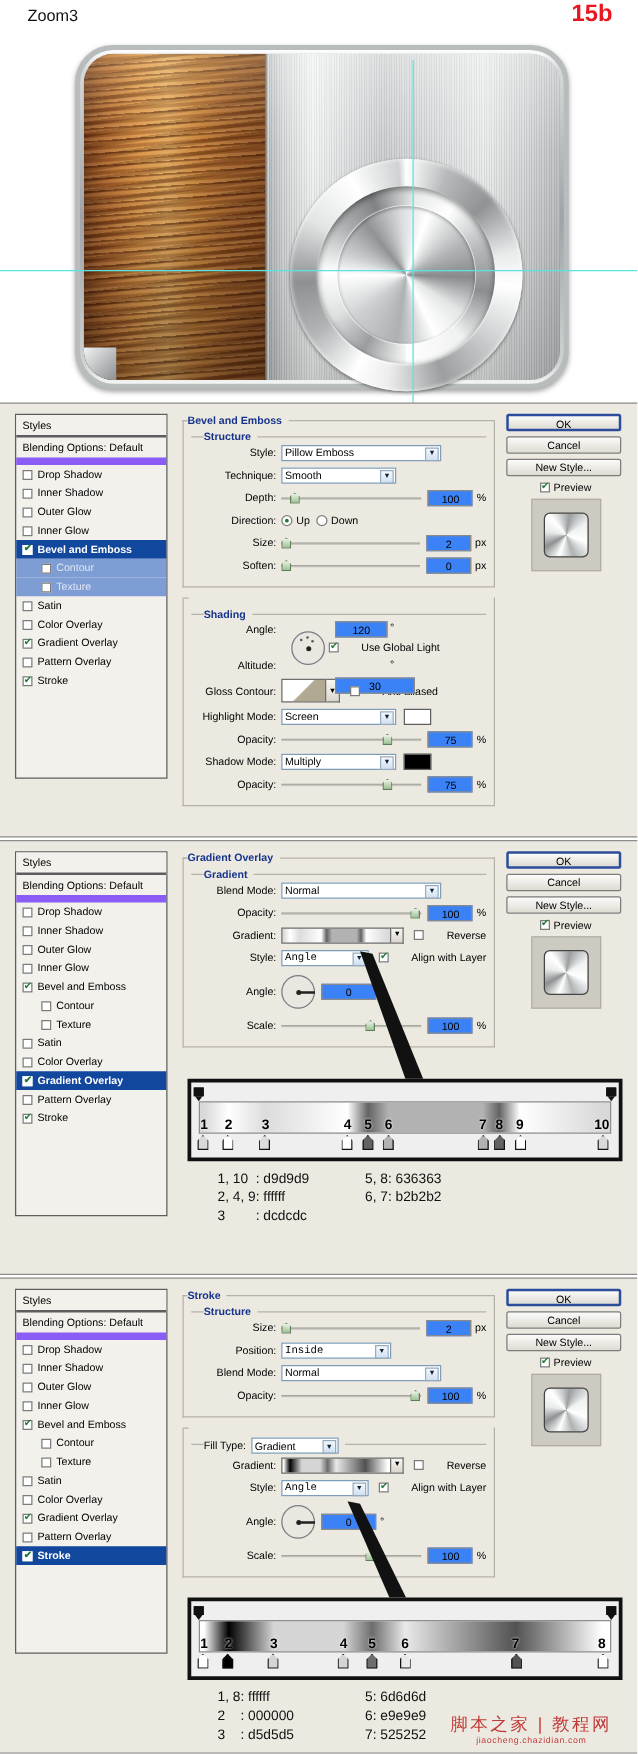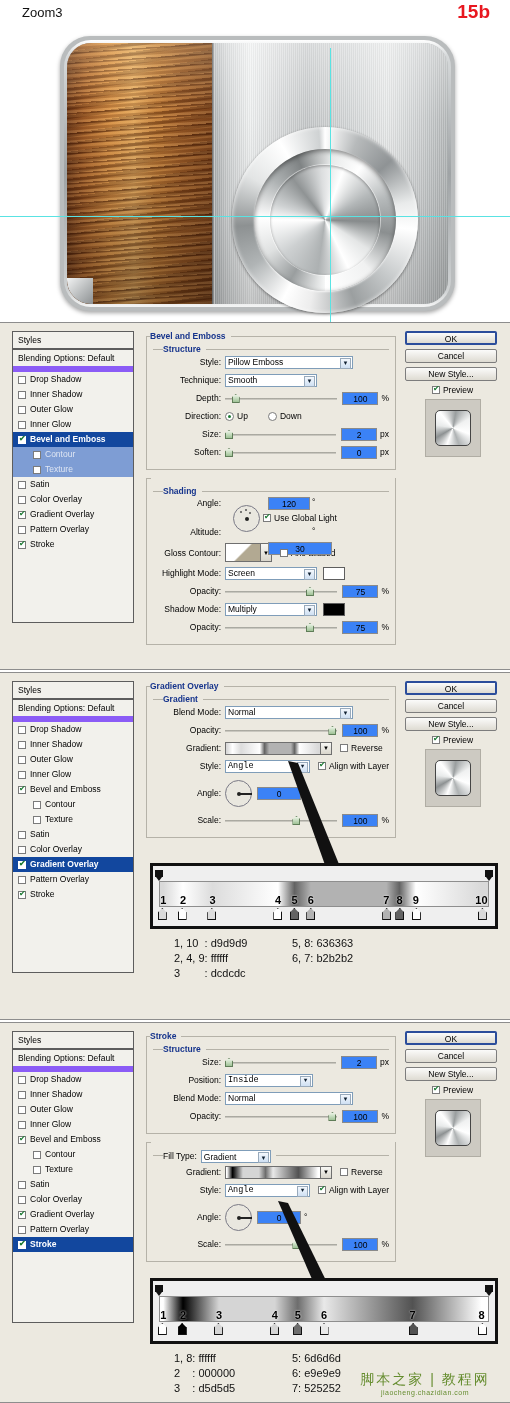--- a/index.html
+++ b/index.html
@@ -181,21 +181,21 @@
   .numbox {
     width:36px; height:13px; border:1px solid #8a8a8a; background:#3b82f6;
     font-size:8.5px; text-align:center; line-height:12px; margin-left:5px;
   }
   .unit { margin-left:3px; font-size:8.5px; }
 
   .radio { width:9px; height:9px; border:1px solid #7b7b7b; border-radius:50%;
     background:#fff; position:relative; display:inline-block; vertical-align:middle; }
   .radio.on::after { content:""; position:absolute; left:2px; top:2px; width:3px; height:3px;
     border-radius:50%; background:#1b7a32; }
-  .radio-lbl { margin-left:3px; margin-right:20px; font-size:8.5px;text-align:right; }
+  .radio-lbl { margin-left:3px; margin-right:5px; font-size:8.5px;text-align:right; }
 
   .angle-dial {
     width:27px; height:27px; border-radius:50%; border:1px solid #7a7a86;
     background:#e9e7df; position:relative; margin-left:6px;
   }
   .angle-dial .dot { position:absolute; left:11px; top:11px; width:4px; height:4px;
     border-radius:50%; background:#222; }
   .angle-dial .ray { position:absolute; left:13px; top:12px; width:13px; height:2px; background:#222; }
   .angle-dial .tick { position:absolute; width:2px; height:2px; background:#555; border-radius:50%; }
 
@@ -210,21 +210,21 @@
 
   .color-swatch { width:22px; height:13px; border:1px solid #5e5e5e; margin-left:6px; }
 
   .grad-swatch {
     width:96px; height:13px; border:1px solid #6f6f6f; position:relative;
   }
   .grad-arrow { width:11px; height:13px; border:1px solid #6f6f6f; border-left:none;
     background:linear-gradient(180deg,#f7f7f4,#d9d6cc); display:flex; align-items:center;
     justify-content:center; font-size:6px; }
 
-  .chk { display:flex; align-items:center; gap:3px; font-size:8.5px; margin-left:8px; white-space:nowrap; }
+  .chk { display:flex; align-items:center; gap:18px; font-size:8.5px; margin-left:8px; white-space:nowrap; }
 
   
   .btn-col { position:absolute; right:10px; top:8px; width:95px; }
   .ps-btn {
     display:block; width:92px; height:14px; line-height:12px; text-align:center;
     font-size:8.5px; background:linear-gradient(180deg,#fbfbfa,#dedbd2);
     border:1px solid #7d7d7d; border-radius:2px; margin-bottom:4px;
   }
   .ps-btn.primary { border:2px solid #2b4d9b; }
   .preview-chk { display:flex; align-items:center; gap:3px; justify-content:center; font-size:8.5px; margin-bottom:4px; }
@@ -267,21 +267,21 @@
   .legend-cols { display:flex; padding-left:24px; }
   .legend-col { }
   .legend-col.c1 { width:118px; }
   .legend-row { white-space:pre; }
 
   .pointer { position:absolute; }
 
   
   .watermark {
     position:absolute; right:10px; bottom:6px; width:150px; text-align:center;
-    color:#4d7c0f; font-size:14px; letter-spacing:2px; opacity:.85;
+    color:#b91c1c; font-size:14px; letter-spacing:2px; opacity:.85;
   }
   .watermark .sub { font-size:7px; letter-spacing:0.5px; display:block; }
 </style>
 </head>
 <body>
 
 <div class="header">
   <div class="zoom-label">Zoom3</div>
   <div class="fig-label">15b</div>
 </div>

